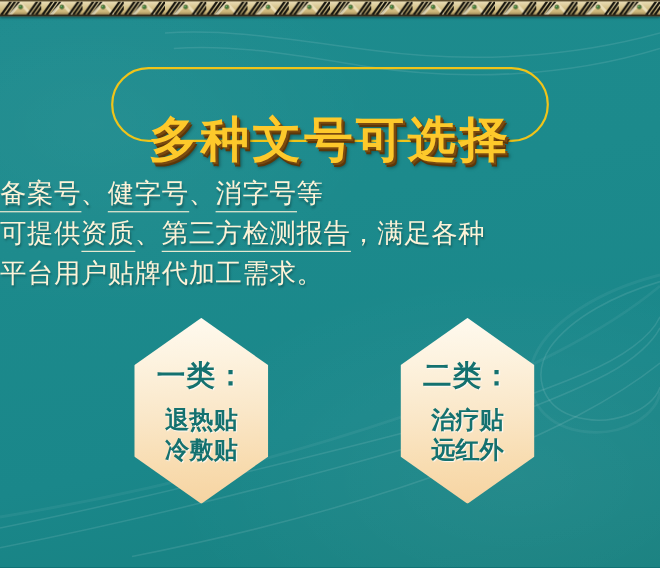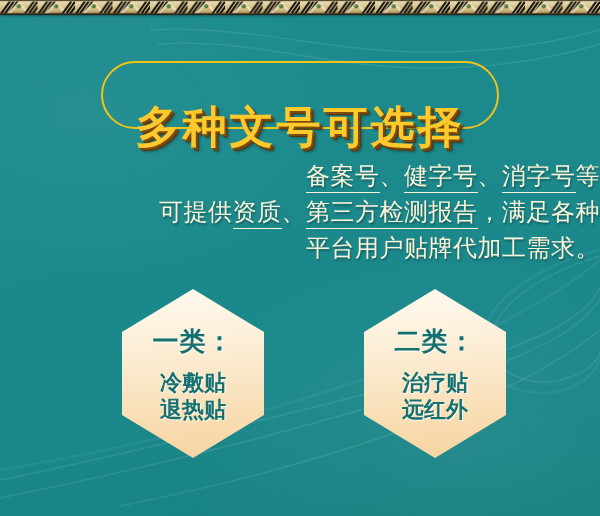--- a/index.html
+++ b/index.html
@@ -84,38 +84,38 @@
     white-space: nowrap;
     margin-top: 32px;
   }
 
   
   .body-copy {
     position: absolute;
     left: 0;
     top: 158px;
     width: 600px;
-    text-align: right;
+    text-align: left;
     font-family: "DejaVu Serif", serif;
     font-size: 24px;
     line-height: 36px;
     color: #fdf3d8;
     text-shadow: 1px 2px 2px rgba(0,0,0,0.30);
     letter-spacing: 0.5px;
   }
   .body-copy .ul {
     border-bottom: 1.5px solid #fdf3d8;
     padding-bottom: 2px;
   }
   .body-line { white-space: nowrap; }
 
   
   .hex {
     position: absolute;
-    width: 142px;
+    width: 122px;
     height: 169px;
     clip-path: polygon(50% 0%, 100% 25.5%, 100% 74.5%, 50% 100%, 0% 74.5%, 0% 25.5%);
     background: linear-gradient(176deg,
         #fffaf0 0%,
         #fdf3e0 22%,
         #fae7c8 52%,
         #f8dcb0 78%,
         #f6d3a0 100%);
     filter: drop-shadow(2px 4px 4px rgba(0,0,0,0.28));
     display: flex;
@@ -204,22 +204,22 @@
     </div>
     <div class="body-line">
       <span>可提供</span><span class="ul">资质</span><span>、</span><span class="ul">第三方检测报告</span><span>，满足各种</span>
     </div>
     <div class="body-line">平台用户贴牌代加工需求。</div>
   </div>
 
   <div class="hex" id="hex-1">
     <div class="hex-heading">一类：</div>
     <div class="hex-lines">
+      <div>退热贴</div>
       <div>冷敷贴</div>
-      <div>退热贴</div>
     </div>
   </div>
 
   <div class="hex" id="hex-2">
     <div class="hex-heading">二类：</div>
     <div class="hex-lines">
       <div>治疗贴</div>
       <div>远红外</div>
     </div>
   </div>

